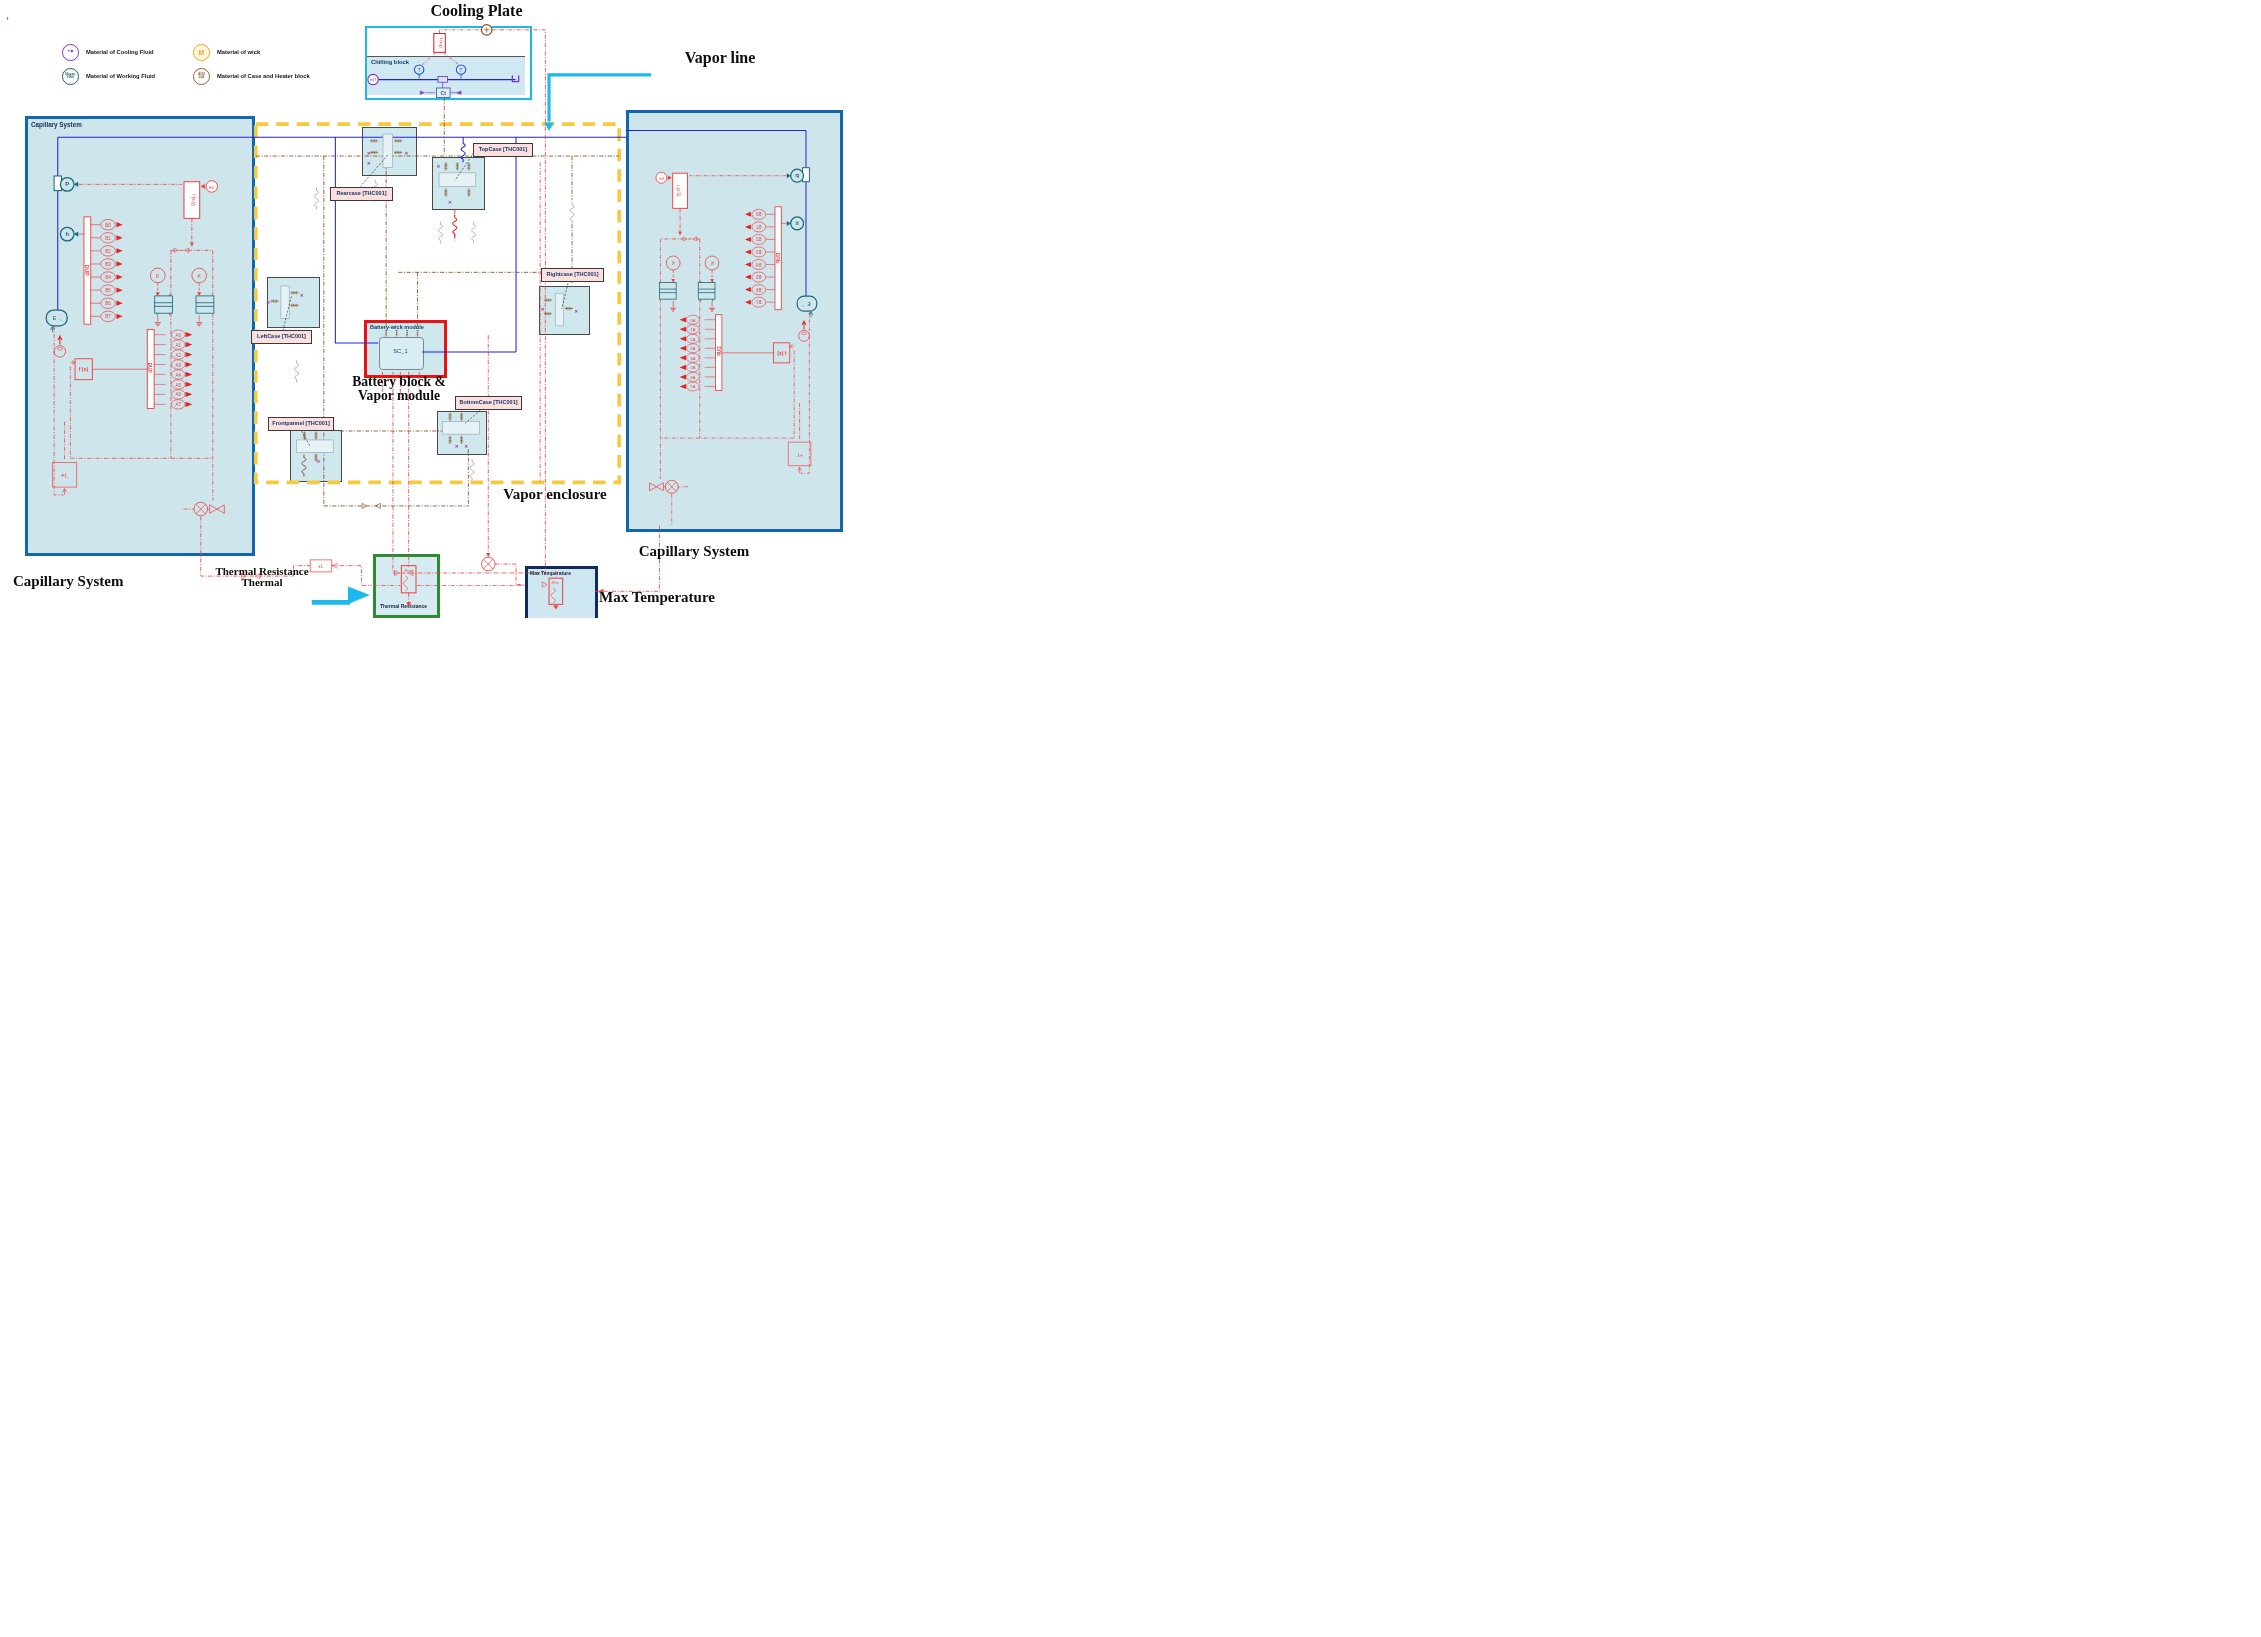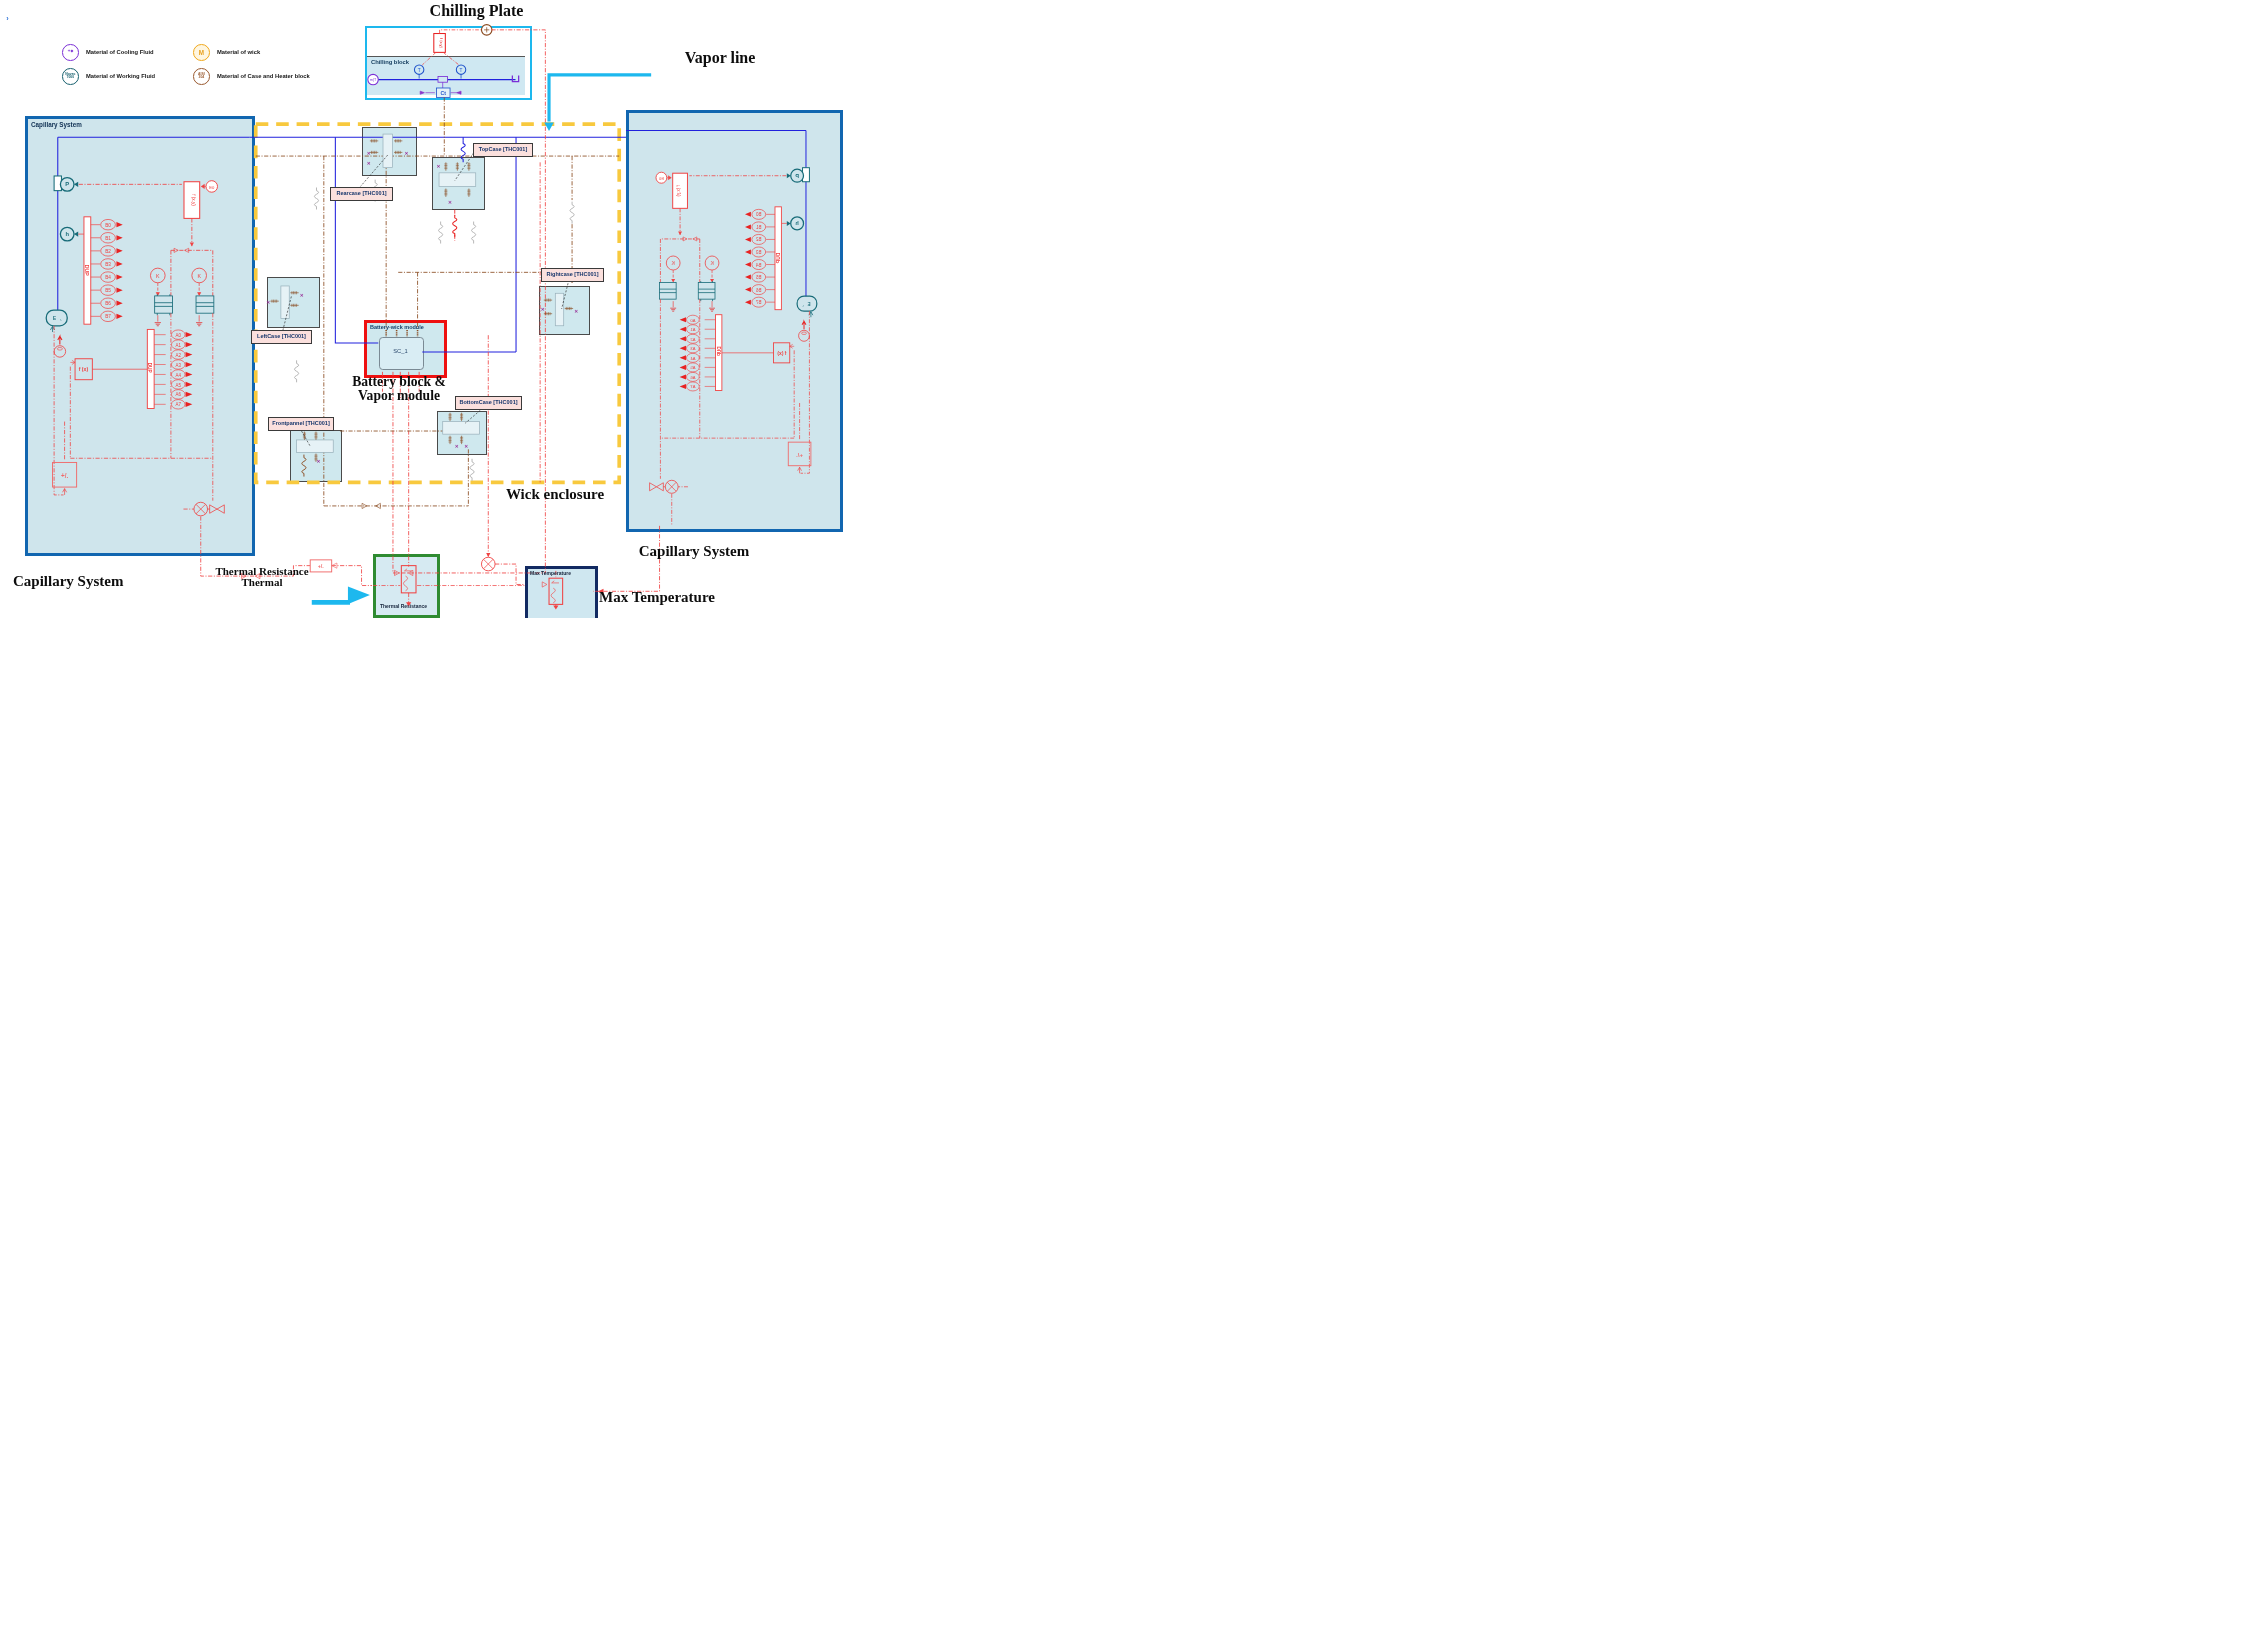--- a/index.html
+++ b/index.html
@@ -70,23 +70,23 @@
     <span class="legend-label">Material of wick</span>
   </div>
   <div class="abs legend-item" style="left:193px;top:68px;">
     <span class="badge" style="border:1.6px solid #9a5a30;color:#9a5a30;font-size:3.4px;line-height:1.1;flex-direction:column;display:flex;">
       <span>AISI</span>
       <span>304</span>
     </span>
     <span class="legend-label">Material of Case and Heater block</span>
   </div>
 
-  <div class="abs bigserif" style="left:398px;top:3.1px;width:157px;font-size:16px;">Chilling Plate</div>
+  <div class="abs bigserif" style="left:398px;top:3.1px;width:157px;font-size:16px;">Cooling Plate</div>
   <div class="abs bigserif" style="left:652px;top:50px;width:136px;font-size:16px;">Vapor line</div>
-  <div class="abs bigserif" style="left:487px;top:487px;width:136px;font-size:15px;">Wick enclosure</div>
+  <div class="abs bigserif" style="left:487px;top:487px;width:136px;font-size:15px;">Vapor enclosure</div>
   <div class="abs bigserif" style="left:331px;top:375px;width:136px;font-size:13.6px;">
        <div>Battery block &amp;</div>
        <div>Vapor module</div>
   </div>
   <div class="abs bigserif" style="left:5.2px;top:574px;width:126px;font-size:15px;">Capillary System</div>
   <div class="abs bigserif" style="left:631px;top:544px;width:126px;font-size:15px;">Capillary System</div>
   <div class="abs bigserif" style="left:594px;top:590px;width:126px;font-size:15px;">Max Temperature</div>
   <div class="abs bigserif" style="left:199px;top:566px;width:126px;font-size:11px;">
        <div>Thermal Resistance</div>
        <div>Thermal</div>

